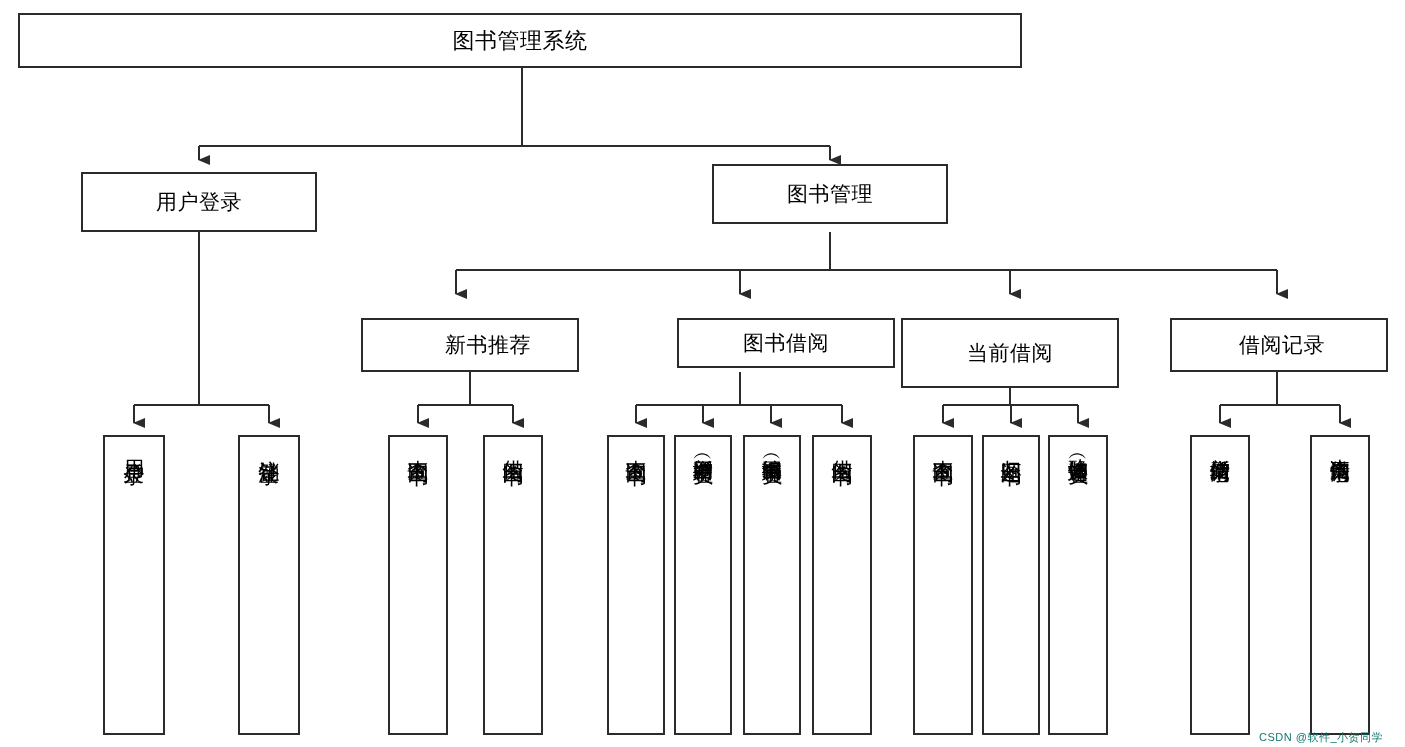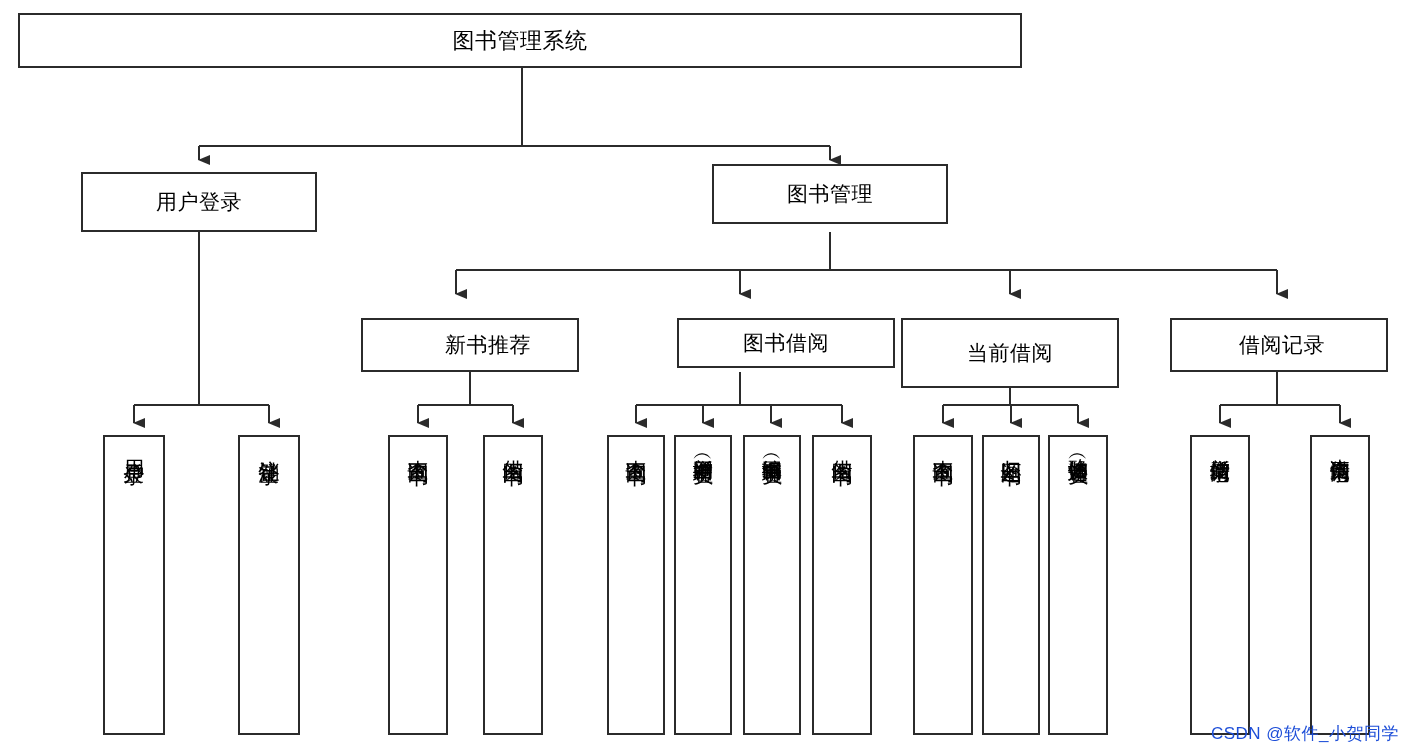--- a/index.html
+++ b/index.html
@@ -62,24 +62,24 @@
     line-height: 1.05;
     letter-spacing: 2px;
     white-space: nowrap;
   }
   .node.vert.tall-text .node-label {
     font-size: 20px;
     letter-spacing: 1px;
   }
   .watermark {
     position: absolute;
-    right: 6px;
+    right: 22px;
     bottom: 2px;
-    font-size: 17px;
-    color: #1d4ed8;
+    font-size: 11px;
+    color: #0f766e;
     white-space: nowrap;
     letter-spacing: 0.5px;
   }
 </style>
 </head>
 <body>
 
 <div id="canvas">
 
   <svg id="diagram-svg" viewBox="0 0 1405 747" xmlns="http://www.w3.org/2000/svg">

